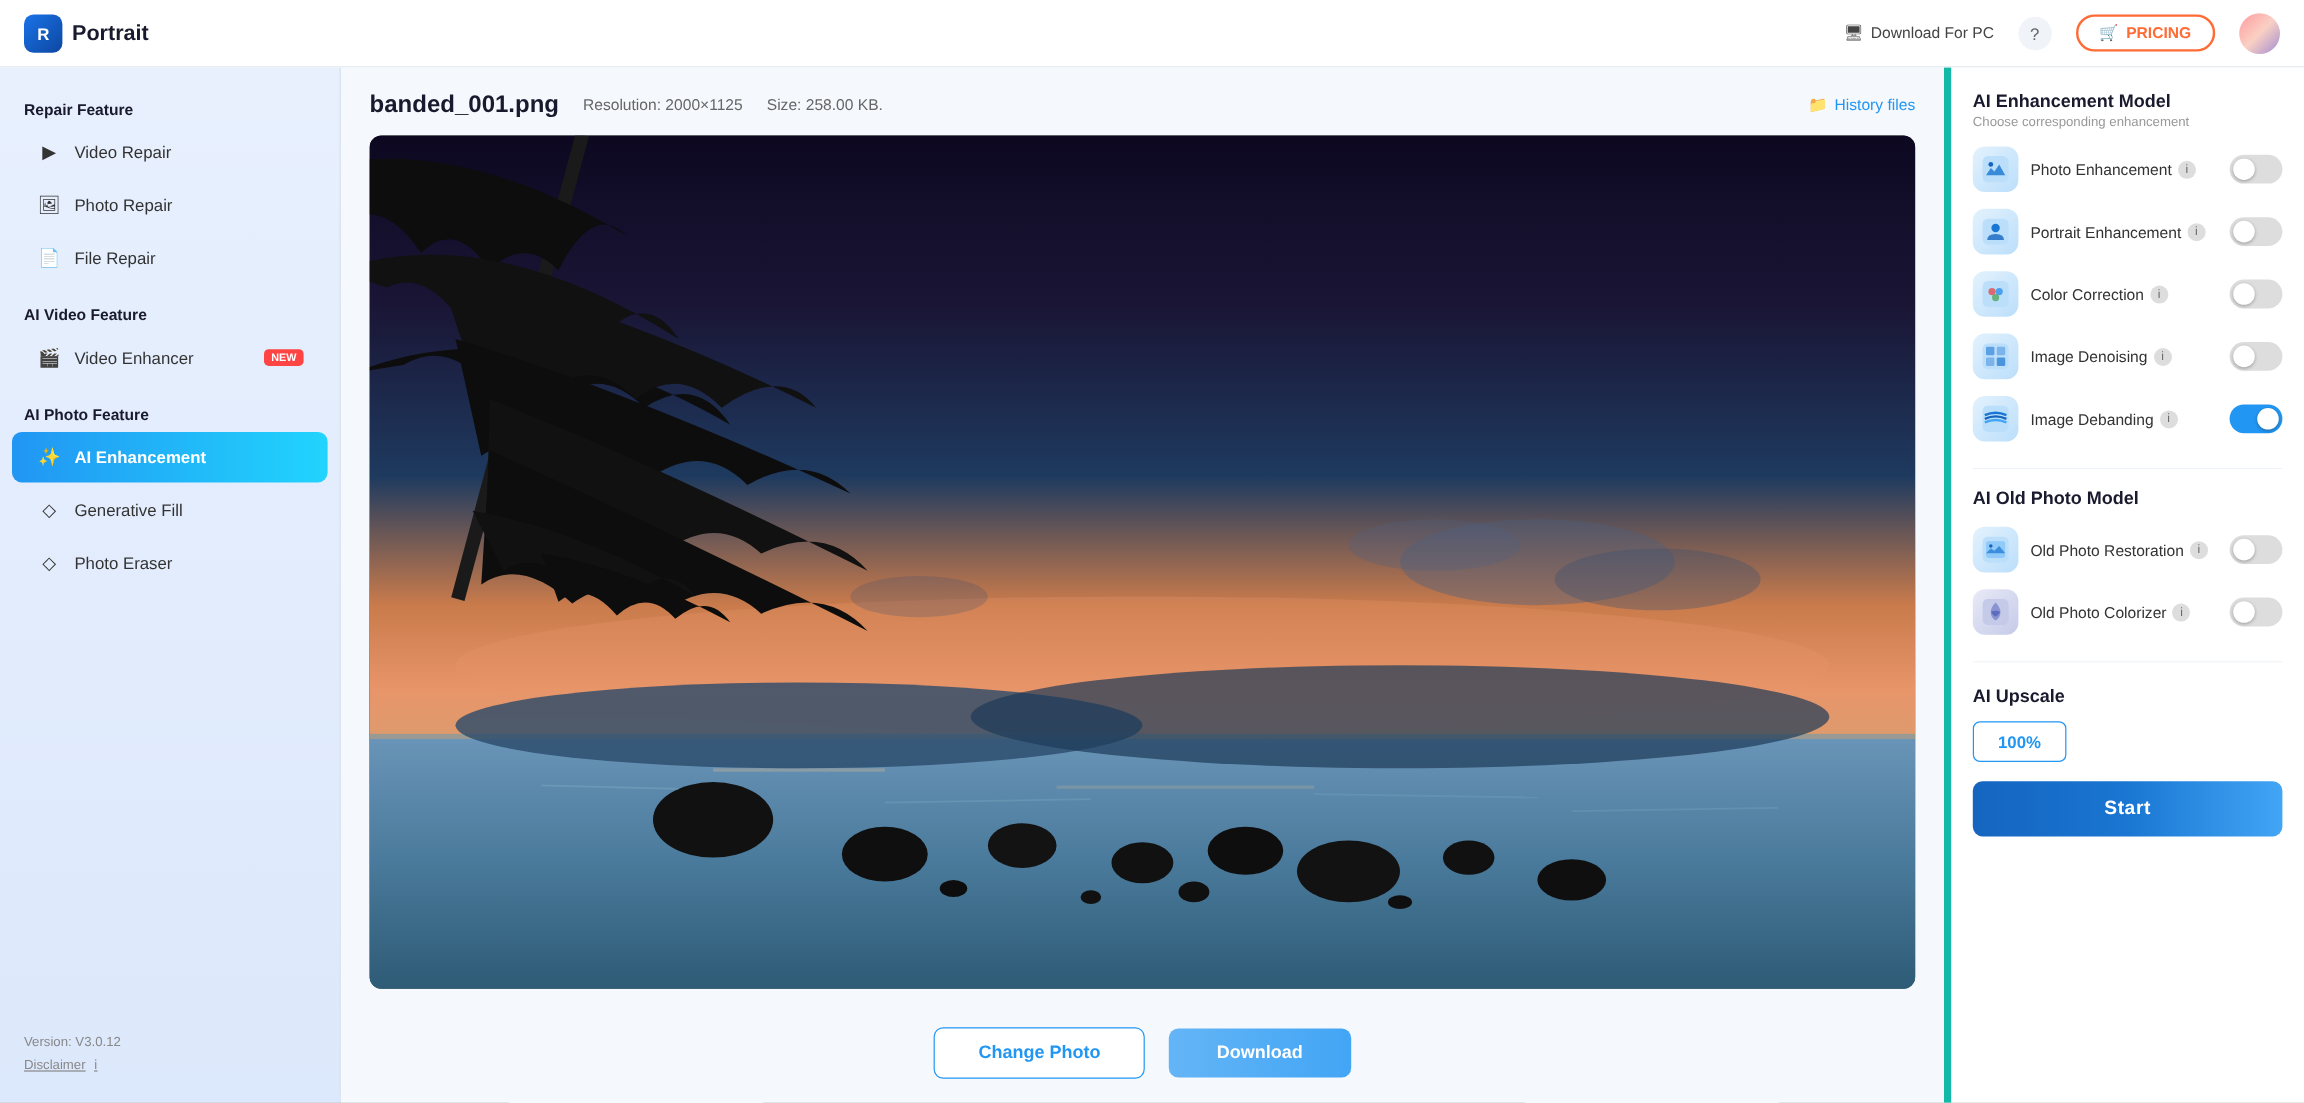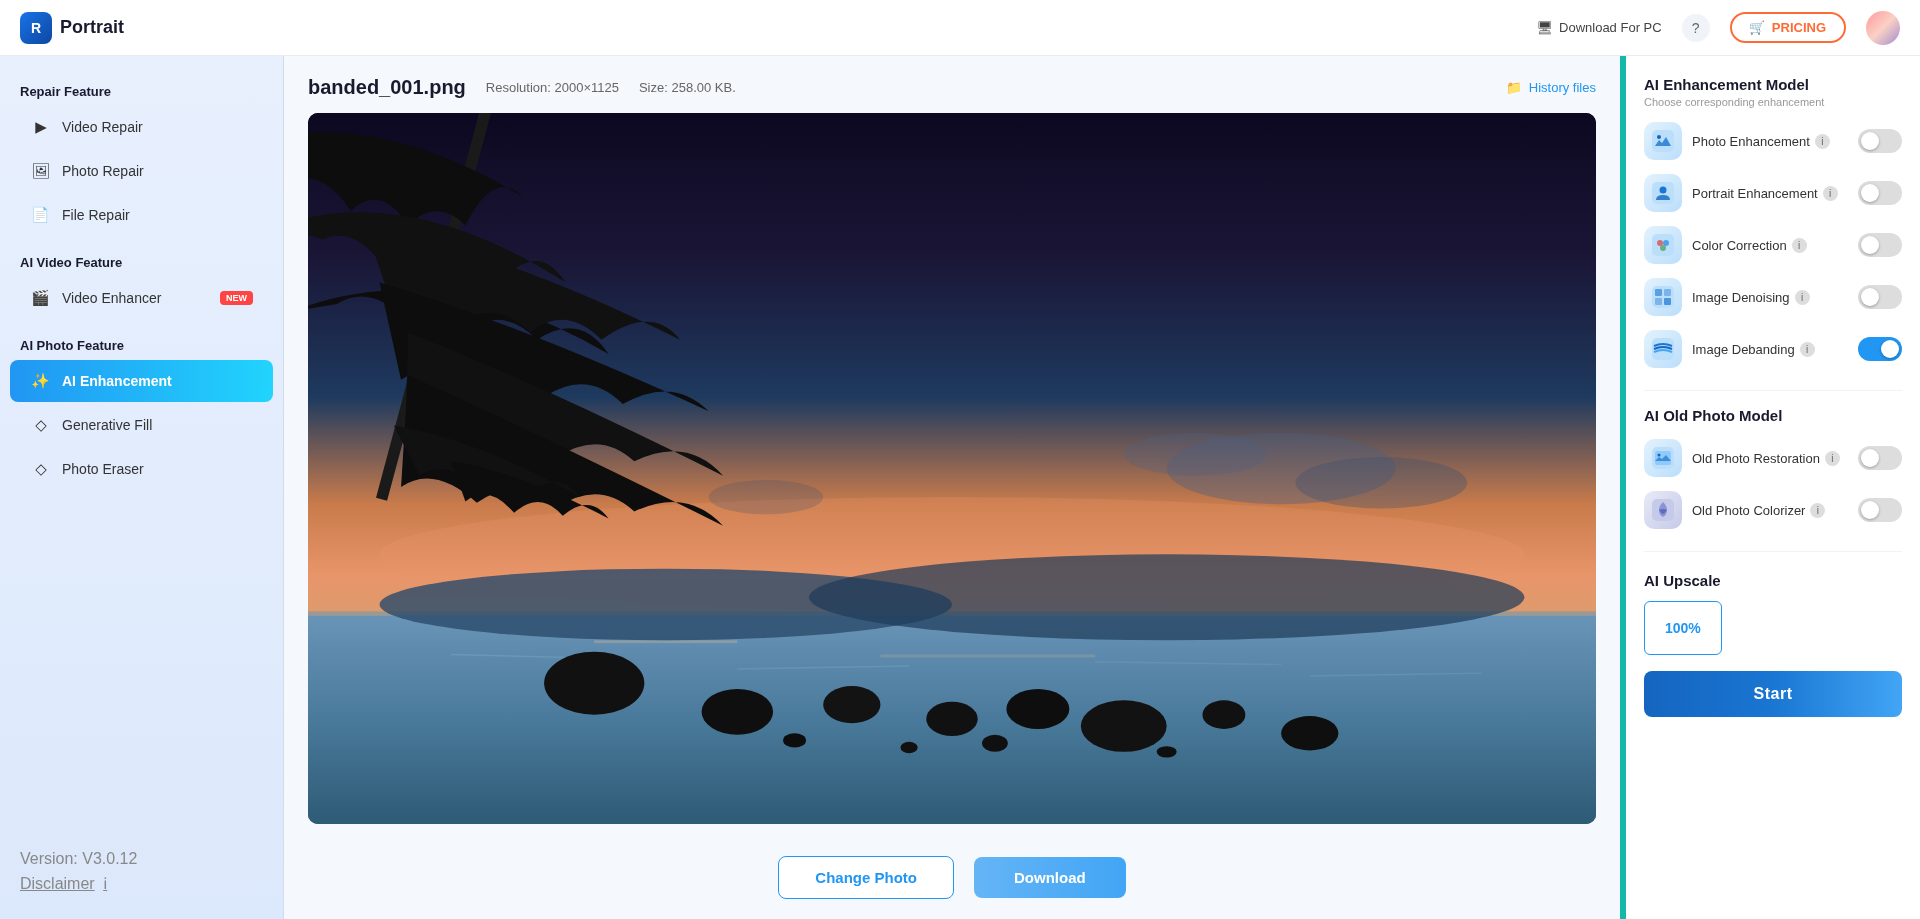--- a/index.html
+++ b/index.html
@@ -139,21 +139,21 @@
       font-size: 9px;
       font-weight: 700;
       padding: 2px 6px;
       border-radius: 4px;
       margin-left: auto;
     }
     .sidebar-spacer { height: 10px; }
     .sidebar-bottom {
       margin-top: auto;
       padding: 15px 20px 5px;
-      font-size: 16px;
+      font-size: 11px;
       color: #888;
     }
     .sidebar-bottom span { cursor: pointer; text-decoration: underline; }
 
     
     .content-area {
       flex: 1;
       display: flex;
       flex-direction: column;
       padding: 20px 24px;
@@ -331,21 +331,21 @@
       font-size: 15px;
       font-weight: 700;
       color: #1a1a2e;
       margin-bottom: 12px;
     }
     .upscale-badge {
       display: inline-block;
       border: 1.5px solid #2196f3;
       color: #2196f3;
       border-radius: 6px;
-      padding: 18px 20px;
+      padding: 8px 20px;
       font-size: 14px;
       font-weight: 600;
       margin-bottom: 16px;
     }
     .start-btn {
       width: 100%;
       padding: 14px;
       background: linear-gradient(90deg, #1565c0, #1976d2, #42a5f5);
       color: #fff;
       font-size: 16px;

